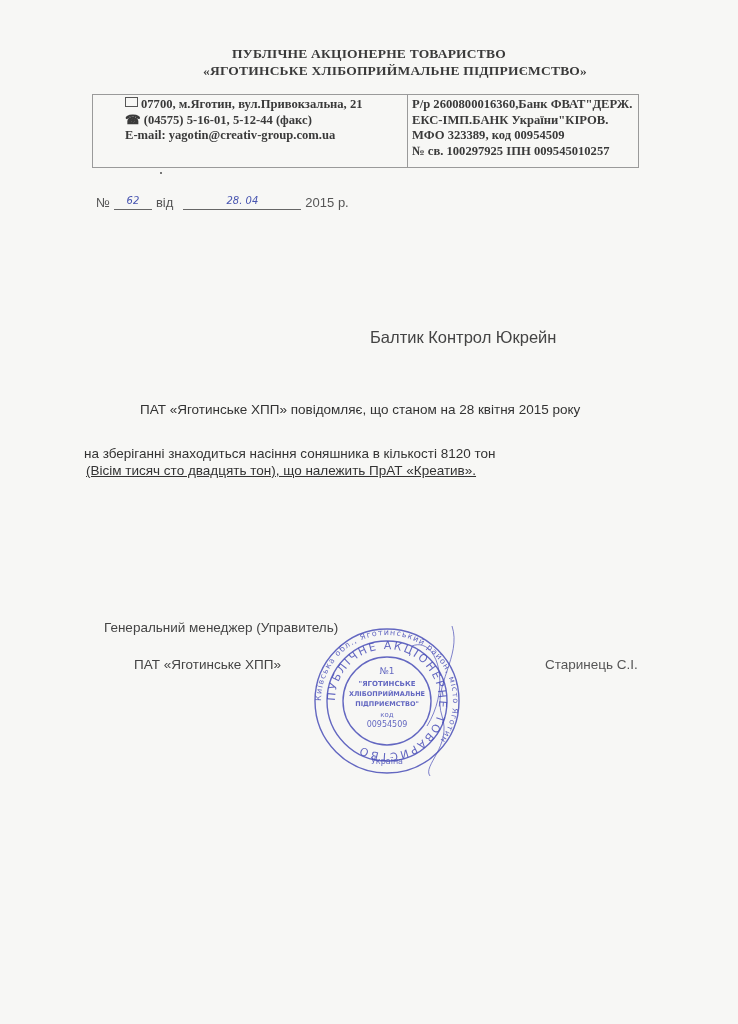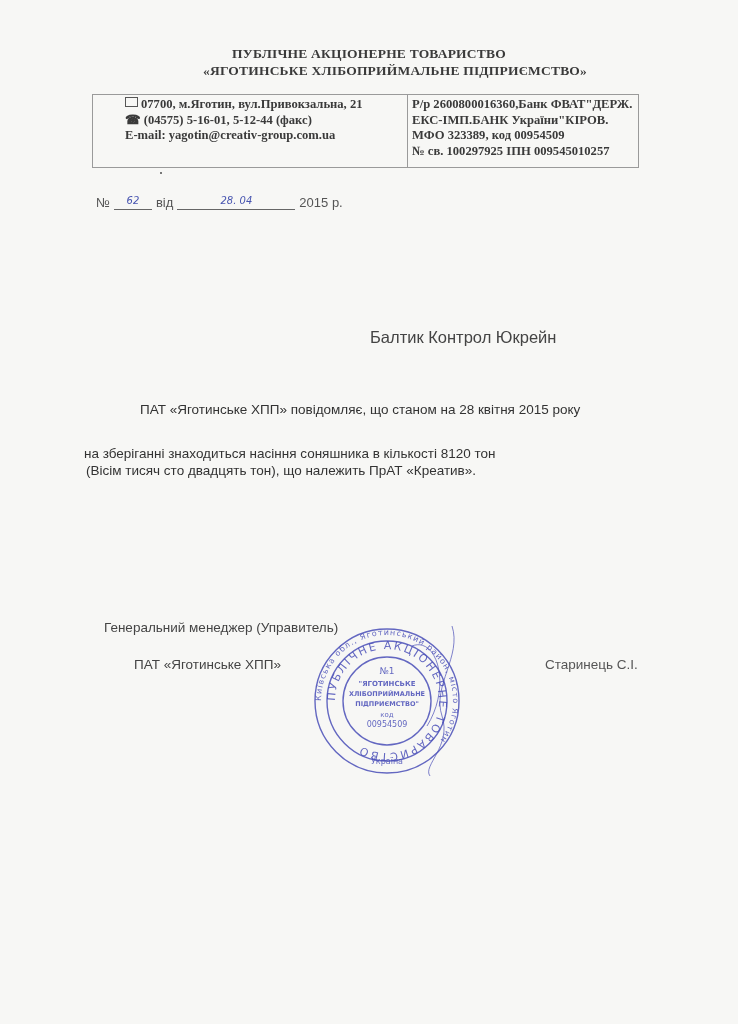--- a/index.html
+++ b/index.html
@@ -47,30 +47,30 @@
     <div>ЕКС-ІМП.БАНК України"КІРОВ.</div>
     <div>МФО 323389, код 00954509</div>
     <div>№ св. 100297925 ІПН 009545010257</div>
   </div>
 </div>
 <div class="dot"></div>
 
 <div class="numline sans">
   <span>№</span>
   <span class="blank" style="width:38px;">62</span>
-  <span style="">від</span>
+  <span style="margin-right:6px;">від</span>
   <span class="blank" style="width:118px;">28. 04</span>
   <span>2015 р.</span>
 </div>
 
 <div class="recipient sans">Балтик Контрол Юкрейн</div>
 
 <div class="p sans" style="top:402px;left:140px;">ПАТ «Яготинське ХПП» повідомляє, що станом на  28 квітня  2015  року</div>
 <div class="p sans" style="top:446px;left:84px;">на зберіганні знаходиться насіння соняшника в кількості 8120 тон</div>
-<div class="p sans" style="top:463px;left:86px;">(Вісім тисяч сто двадцять тон), що належить ПрАТ «Креатив».</div>
+<div class="p sans" style="top:463px;left:86px;text-decoration:underline;">(Вісім тисяч сто двадцять тон), що належить ПрАТ «Креатив».</div>
 
 <div class="sig1 sans">Генеральний менеджер (Управитель)</div>
 <div class="sig2 sans">ПАТ «Яготинське ХПП»</div>
 <div class="sig3 sans">Старинець С.І.</div>
 
 <svg class="stamp" viewBox="0 0 150 150">
   <defs>
     <path id="outerArc" d="M75,75 m-66,0 a66,66 0 1,1 132,0 a66,66 0 1,1 -132,0"></path>
     <path id="innerArc" d="M75,75 m-52,0 a52,52 0 1,1 104,0 a52,52 0 1,1 -104,0"></path>
   </defs>

